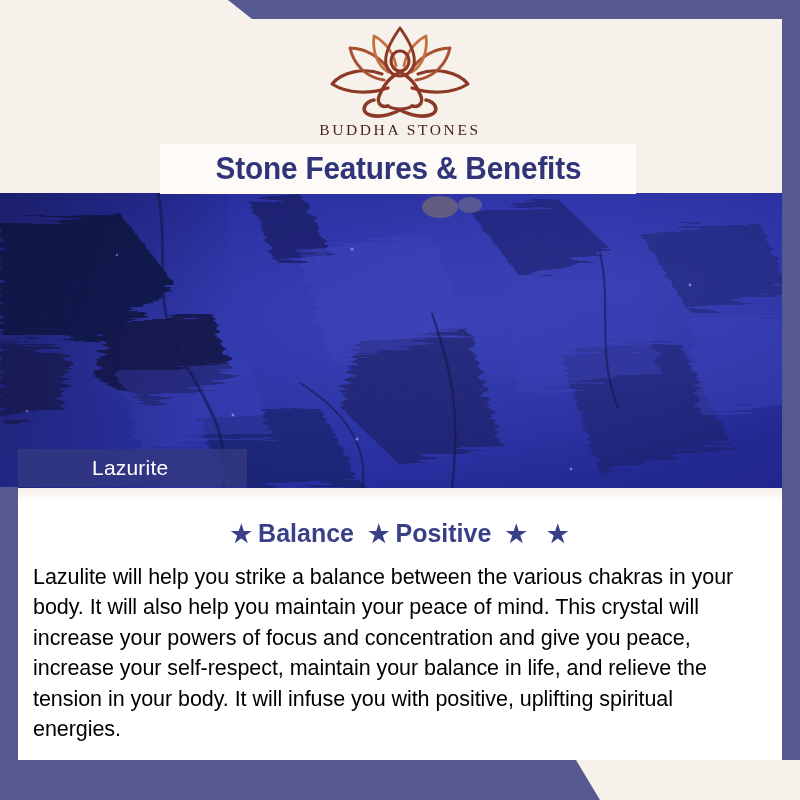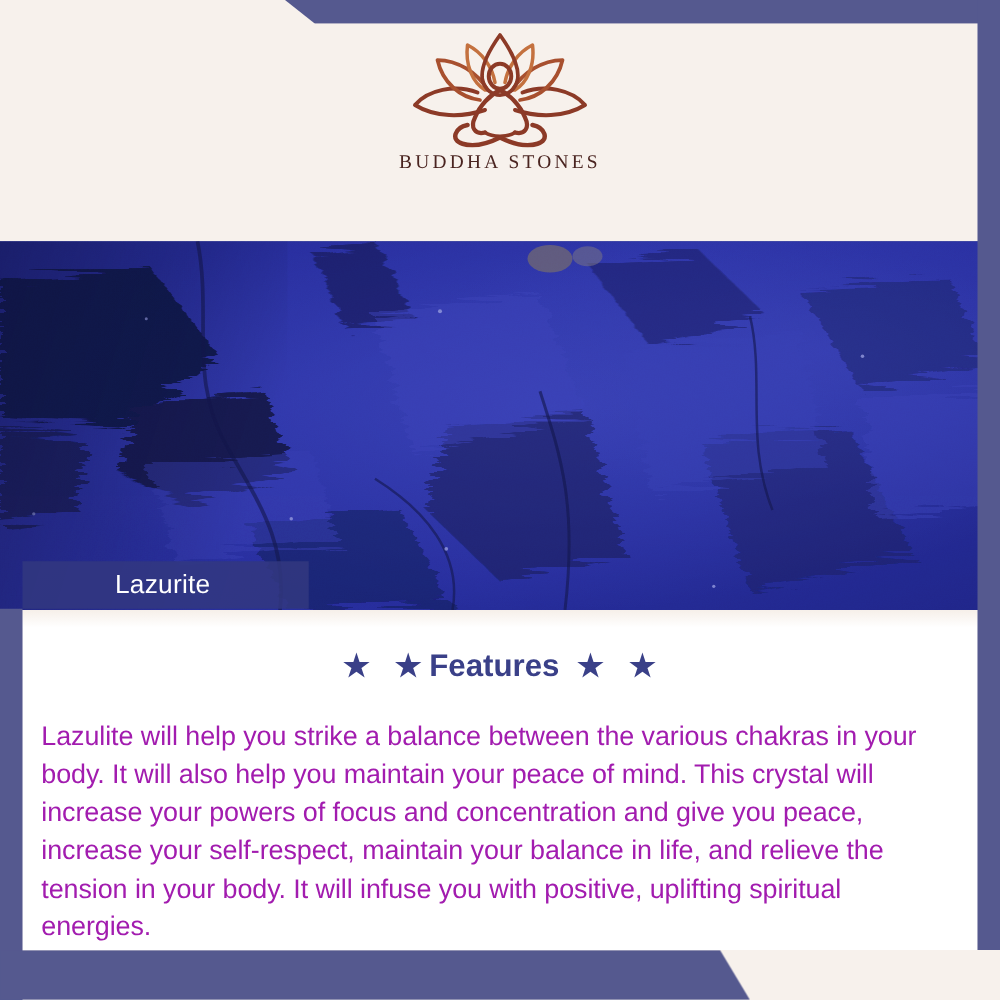--- a/index.html
+++ b/index.html
@@ -163,25 +163,25 @@
   .benefit .star {
     font-size: 24px;
     line-height: 1;
     margin-right: 6px;
     color: #3a4088;
   }
   .benefit.tight .star { margin-right: 1px; }
 
   .body-copy {
     position: absolute;
-    left: 15px; top: 64px;
+    left: 15px; top: 52px;
     width: 727px;
     font-size: 21.5px;
     line-height: 30.5px;
-    color: #a21caf;
+    color: #000000;
     font-weight: 400;
     text-align: left;
     letter-spacing: -0.05px;
   }
 </style>
 </head>
 <body>
 
 <div id="poster">
 
@@ -307,35 +307,39 @@
   <div class="stone-band">
     <span class="stone-band-text">Lazurite</span>
   </div>
 
   <div class="card">
     <div class="card-topfade"></div>
 
     <div class="benefits">
       <span class="benefit">
         <span class="star">★</span>
+        <span>Balance</span>
       </span>
       <span class="benefit">
         <span class="star">★</span>
-        <span>Features</span>
+        <span>Positive</span>
       </span>
       <span class="benefit">
         <span class="star">★</span>
       </span>
       <span class="benefit tight">
         <span class="star">★</span>
       </span>
     </div>
 
     <p class="body-copy">Lazulite will help you strike a balance between the various chakras in your body. It will also help you maintain your peace of mind. This crystal will increase your powers of focus and concentration and give you peace, increase your self-respect, maintain your balance in life, and relieve the tension in your body. It will infuse you with positive, uplifting spiritual energies.</p>
   </div>
 
+  <div class="title-banner">
+    <span class="title-text">Stone Features &amp; Benefits</span>
+  </div>
 
   <div class="deco-top"></div>
   <div class="deco-right"></div>
   <div class="deco-left"></div>
   <div class="deco-bottom"></div>
 
 </div>
 
 </body></html>

